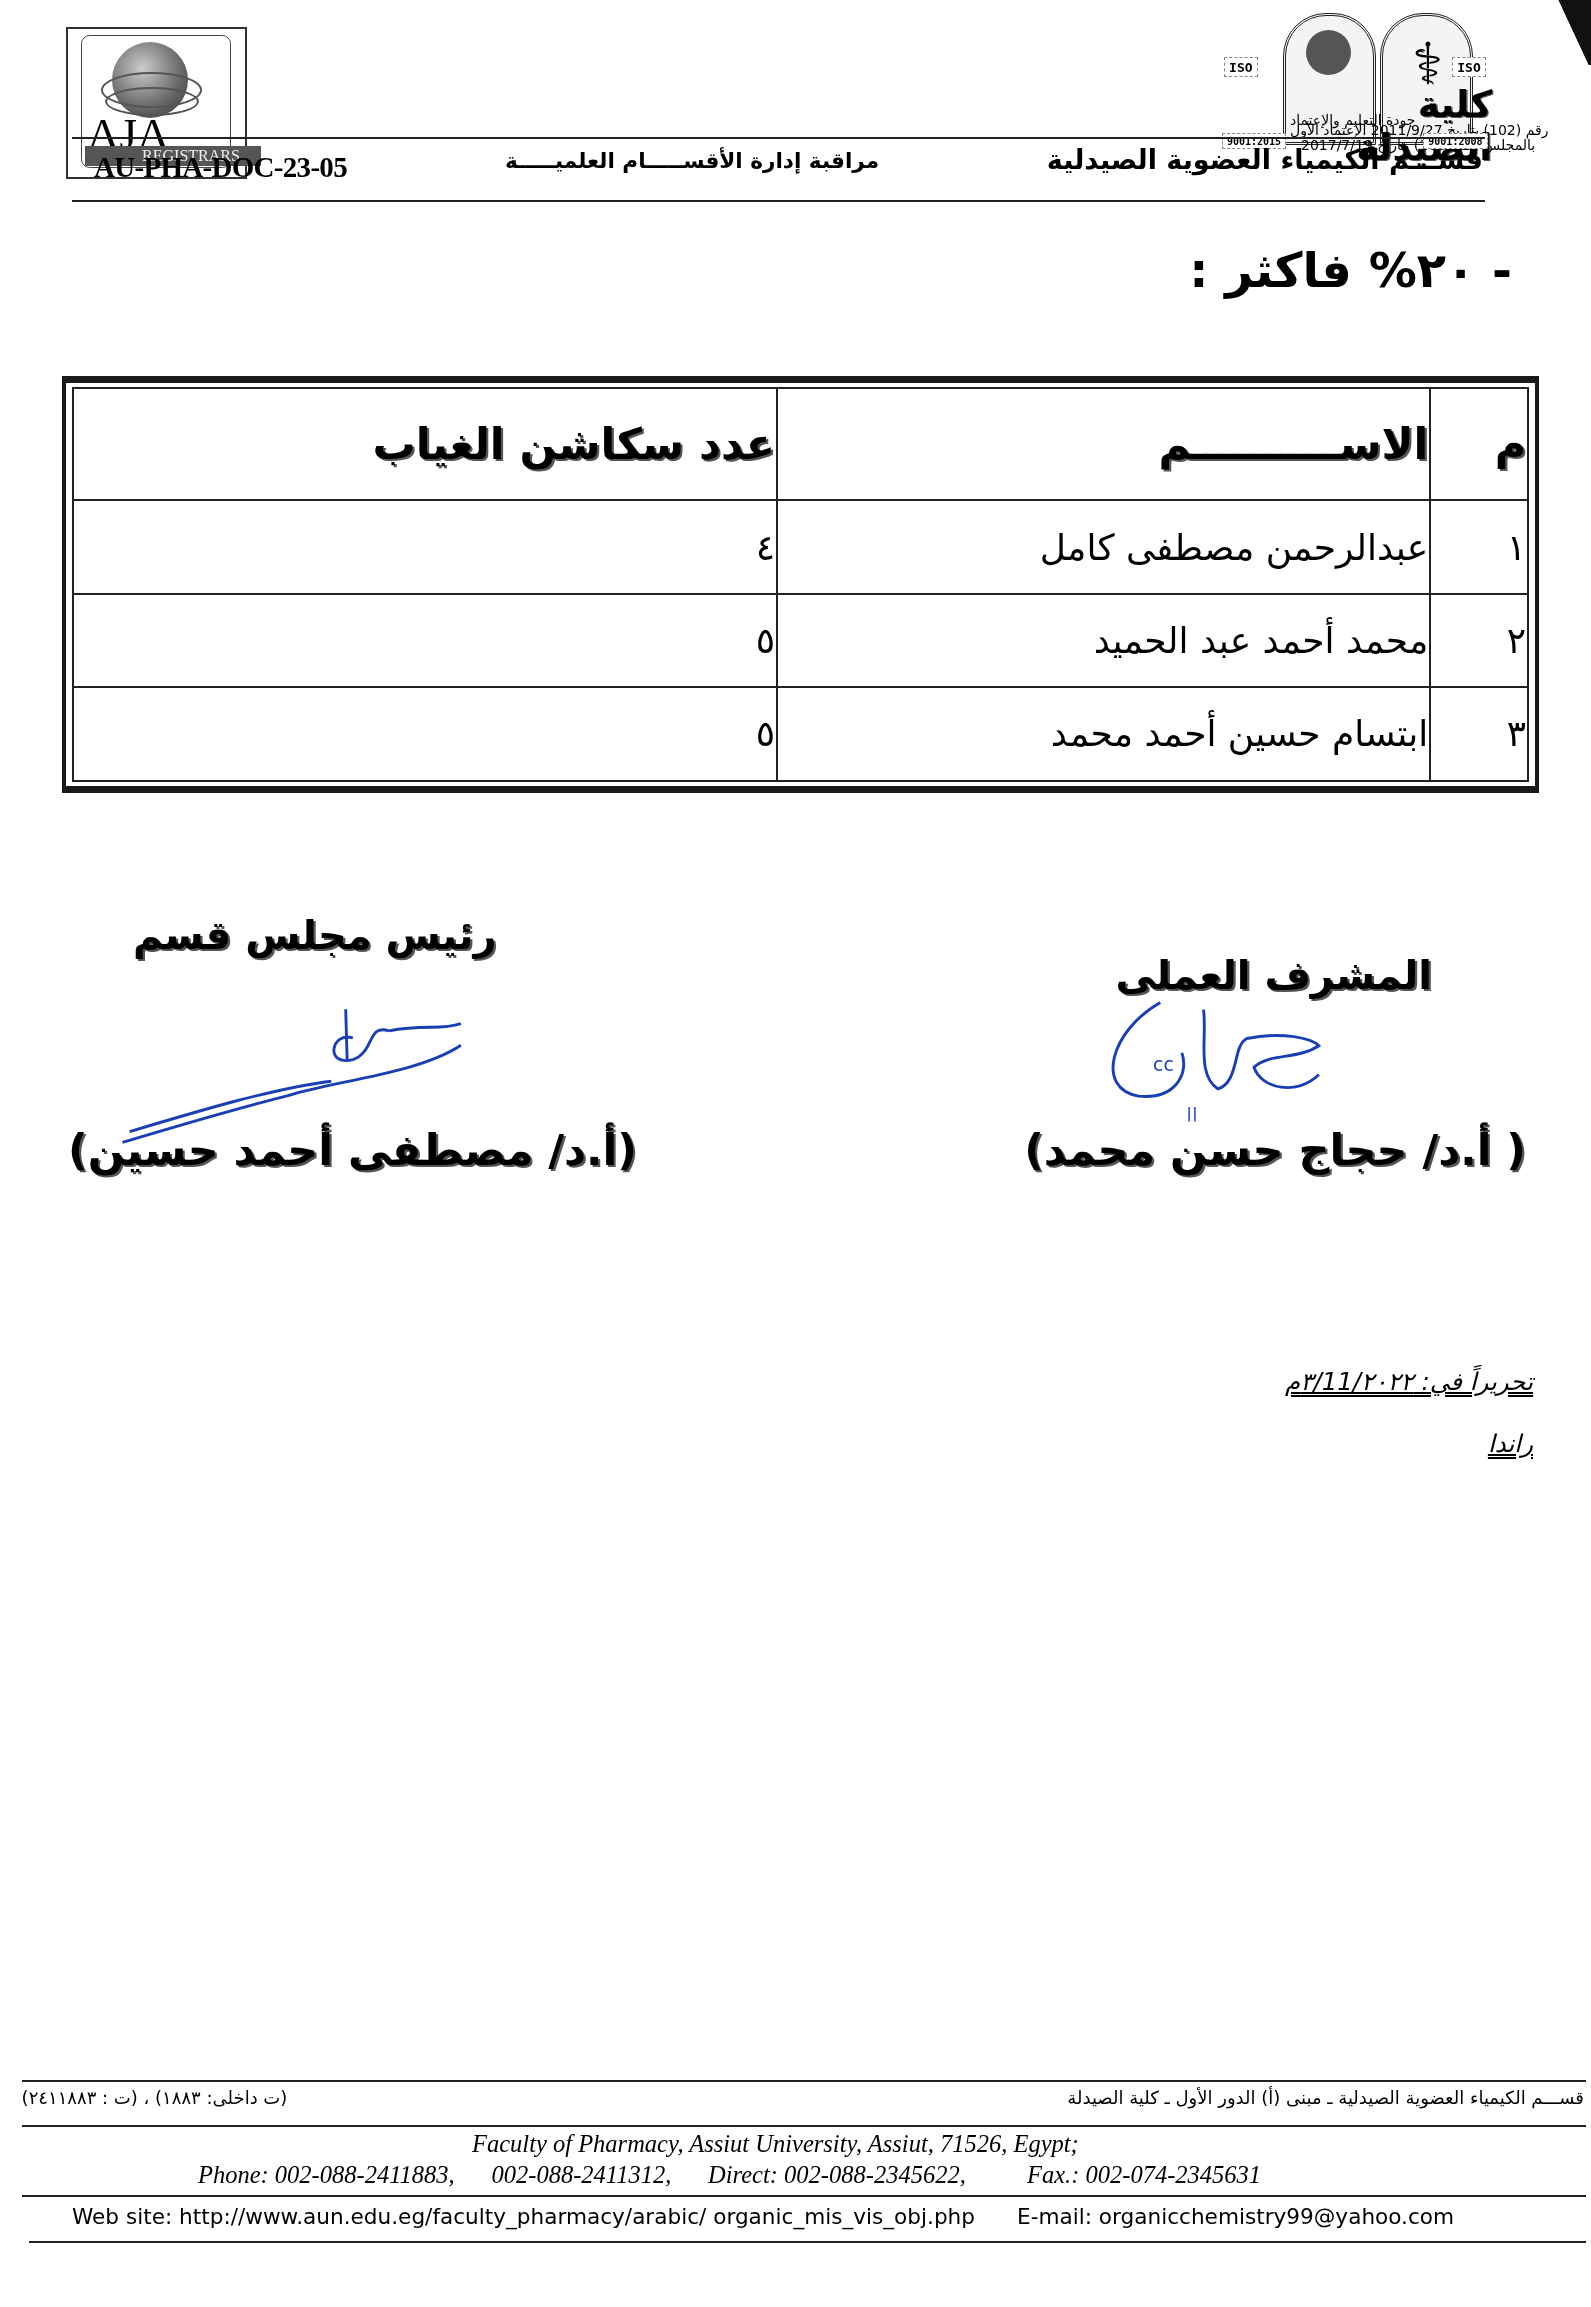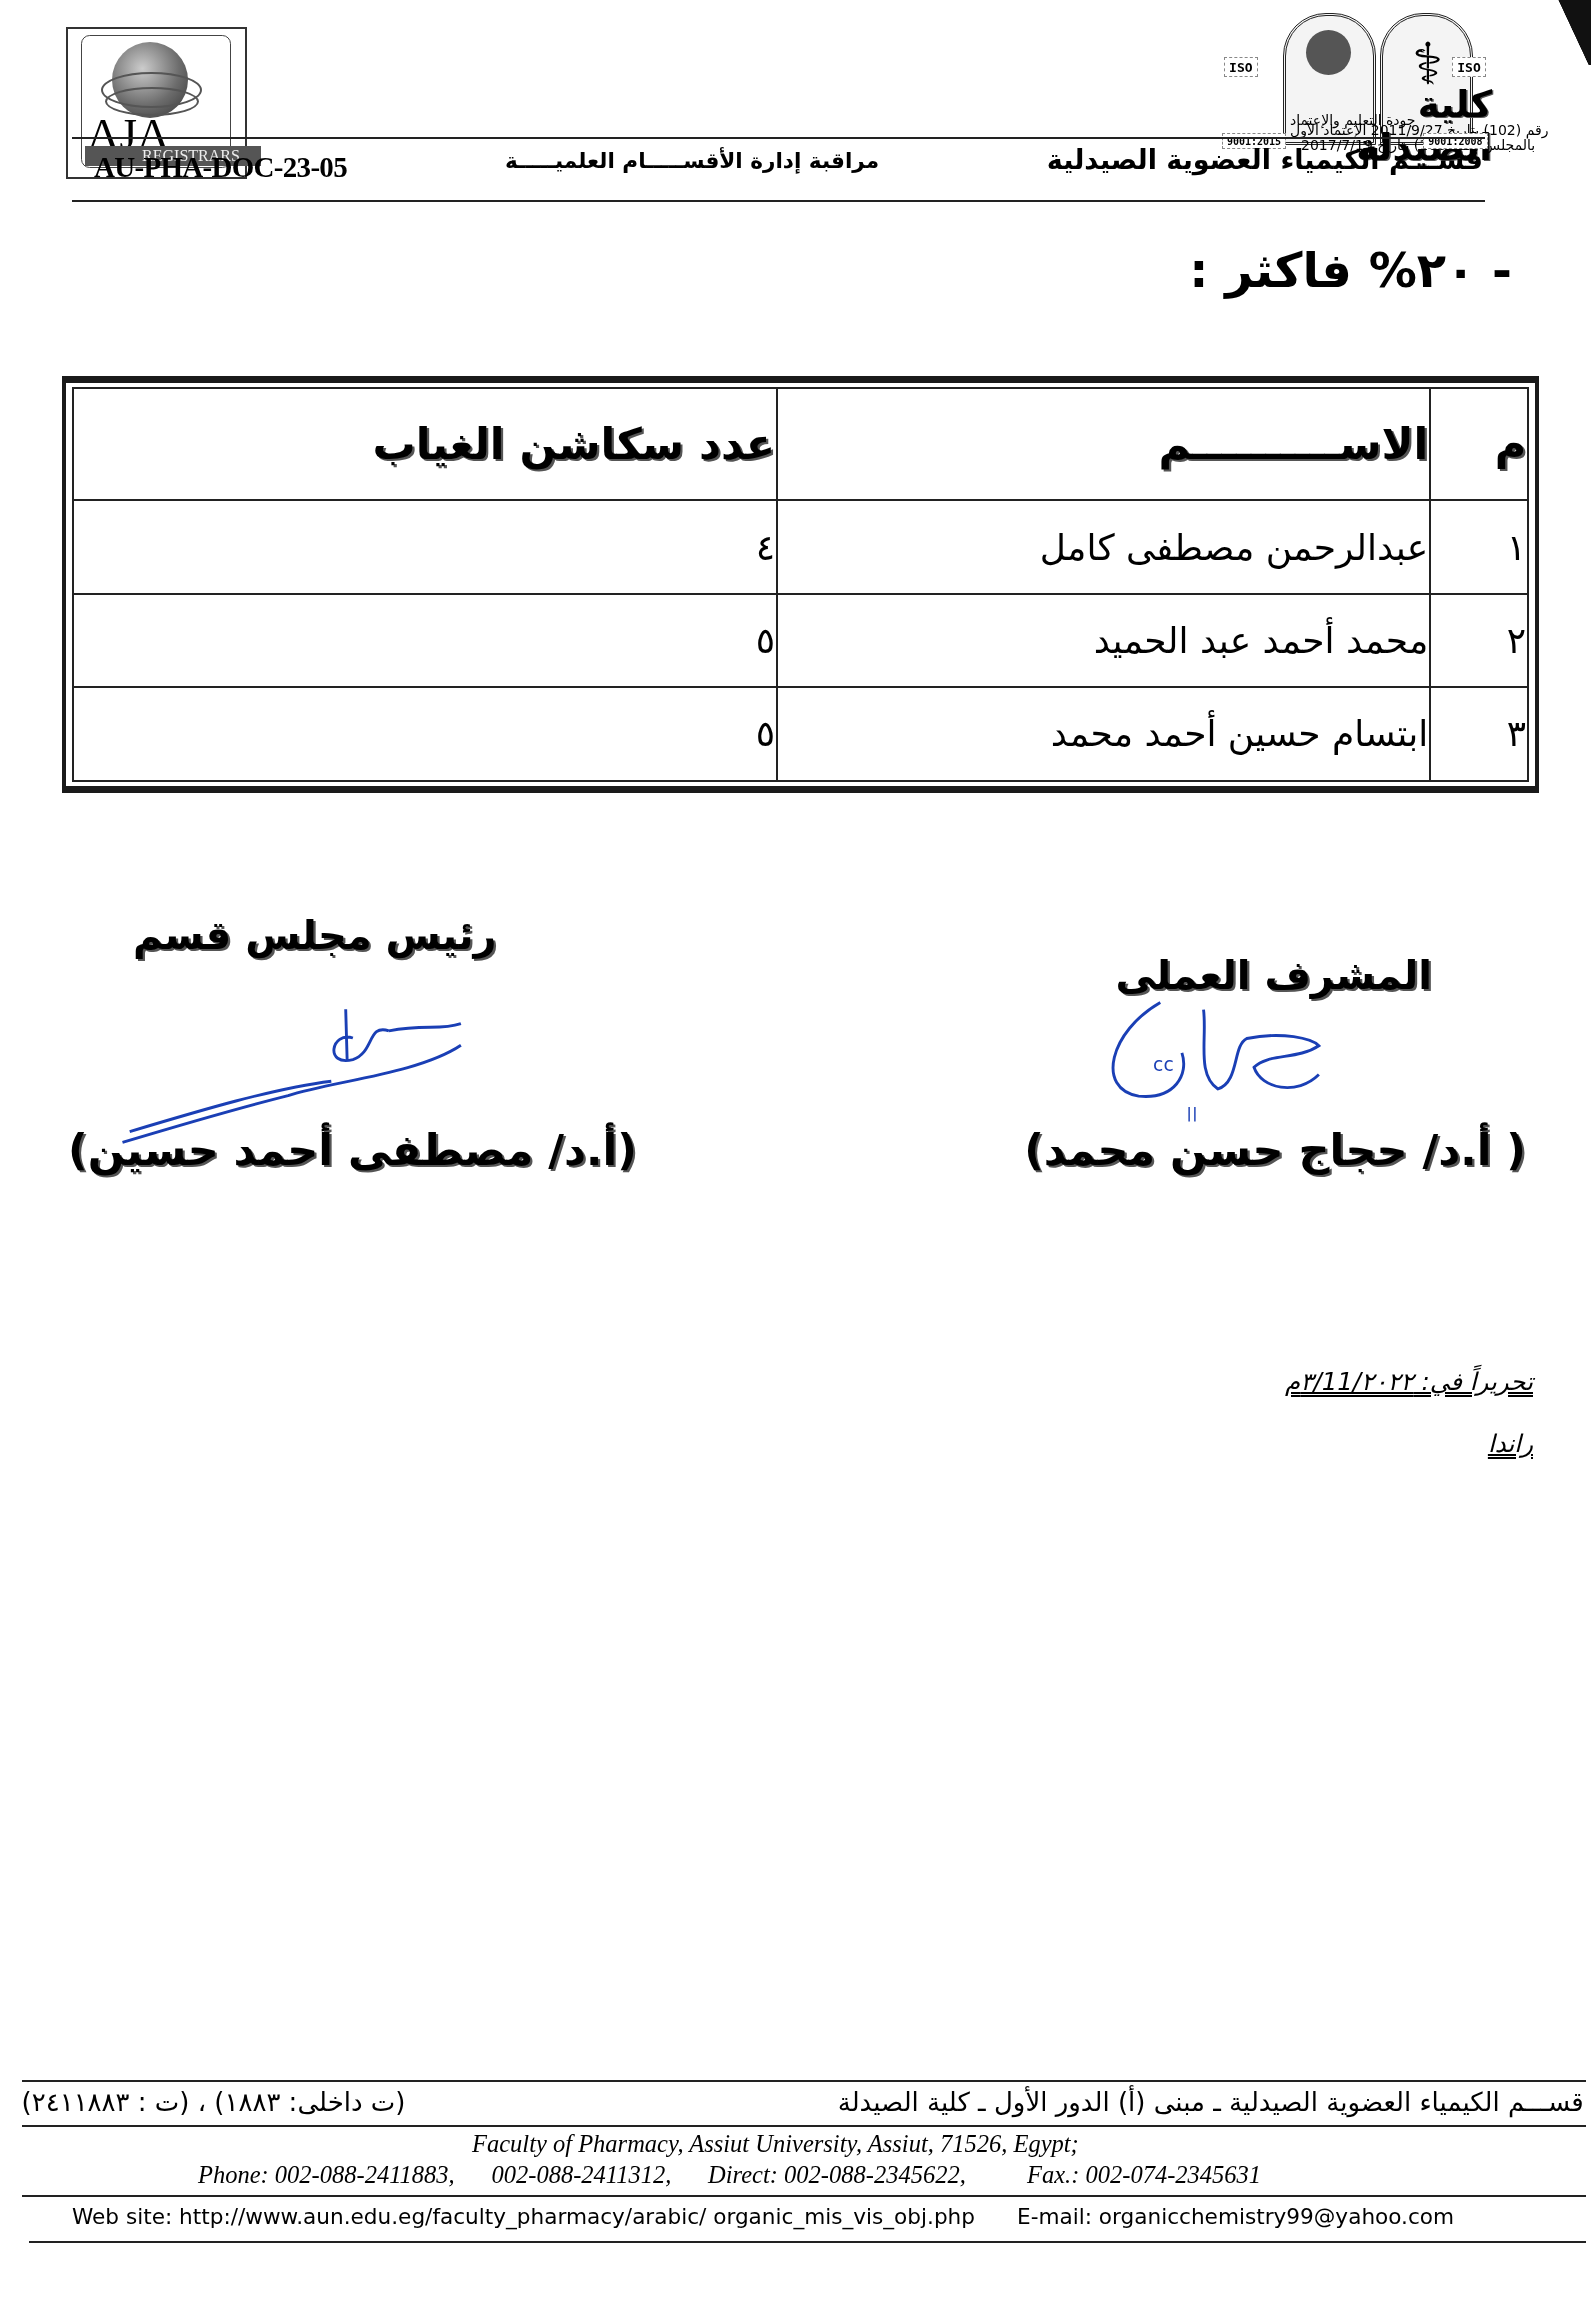--- a/index.html
+++ b/index.html
@@ -87,21 +87,21 @@
   table.abs-tbl th { font-size: 43px; font-weight: bold; text-shadow: 2.2px 2.2px 0 #555; height: 108px; }
   table.abs-tbl td { font-size: 36px; height: 88px; }
   .col-num { width: 94px; }
   .col-name { width: 649px; }
 
   .sig-title { font-size: 40px; font-weight: bold; direction: rtl; text-shadow: 2.2px 2.2px 0 #555; }
   .sig-name { font-size: 43px; font-weight: bold; direction: rtl; text-shadow: 2.2px 2.2px 0 #555; }
 
   .note { font-size: 24.5px; direction: rtl; text-decoration: underline double; font-style: italic; margin-top: 48px; }
 
-  .footer-ar { font-size: 26px; direction: rtl; }
+  .footer-ar { font-size: 18px; direction: rtl; }
   .footer-en { font-family: "Liberation Serif", serif; font-style: italic; font-size: 24.5px; }
   .footer-web { font-size: 21.6px; }
 </style>
 </head>
 <body>
 
 <div class="scan-corner"></div>
 
 <div class="abs aja-box"></div>
 <div class="abs aja-inner"></div>

